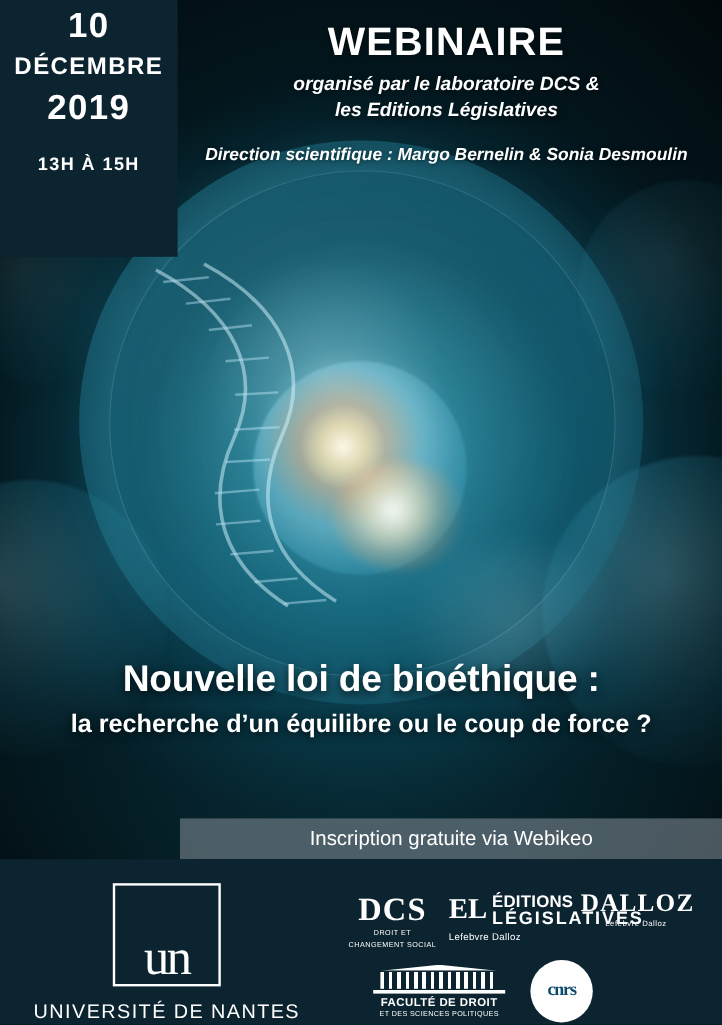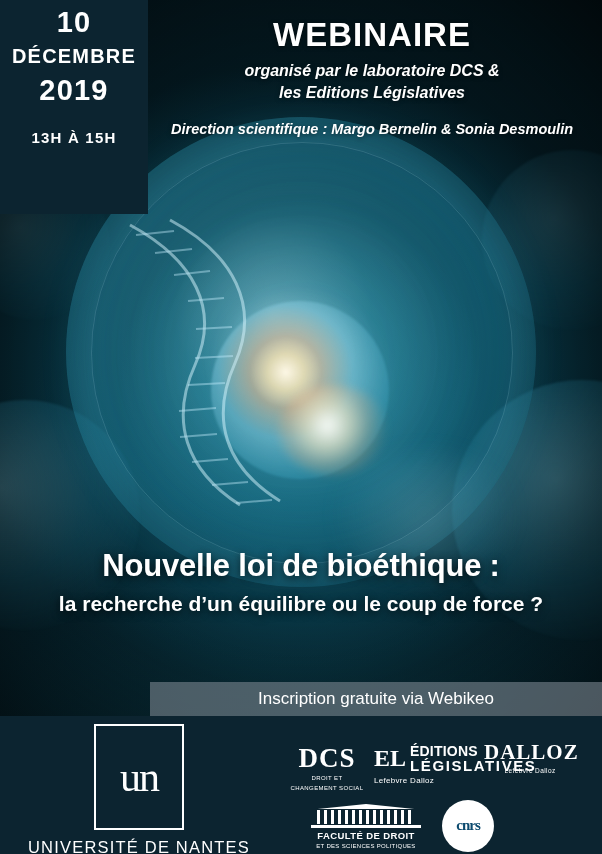--- a/index.html
+++ b/index.html
@@ -225,26 +225,26 @@
   .univ {
     position: absolute;
     left: 14px;
     top: 8px;
     width: 250px;
     text-align: center;
     color: #ffffff;
   }
   .univ-mark {
     width: 90px;
-    height: 106px;
-    margin: 0 auto;
+    height: 86px;
+    margin: 12px auto;
     border: 2px solid #ffffff;
     box-sizing: border-box;
     display: flex;
-    align-items: center;
+    align-items: flex-end;
     justify-content: center;
   }
   .univ-mark span {
     font-family: "Liberation Serif", serif;
     font-size: 42px;
     color: #ffffff;
     line-height: 1;
     letter-spacing: -2px;
   }
   .univ-name {

